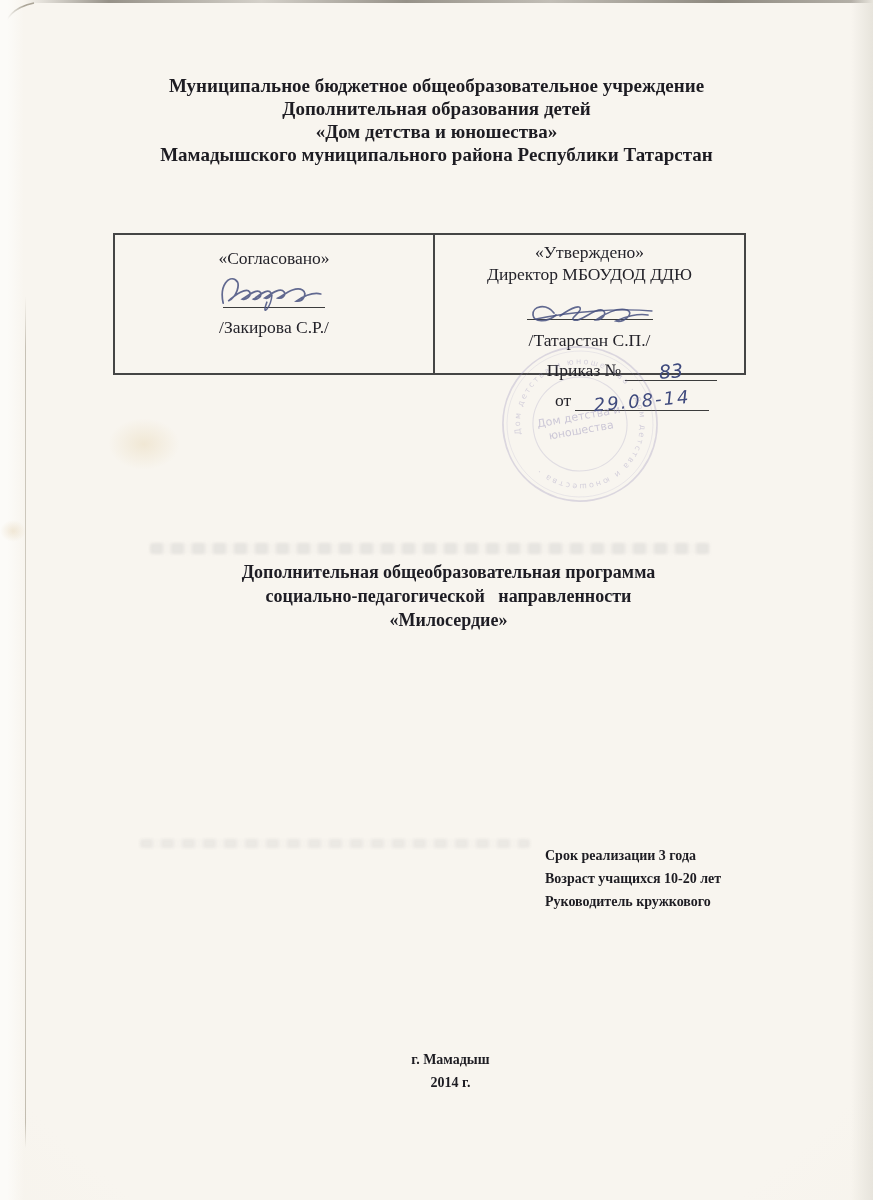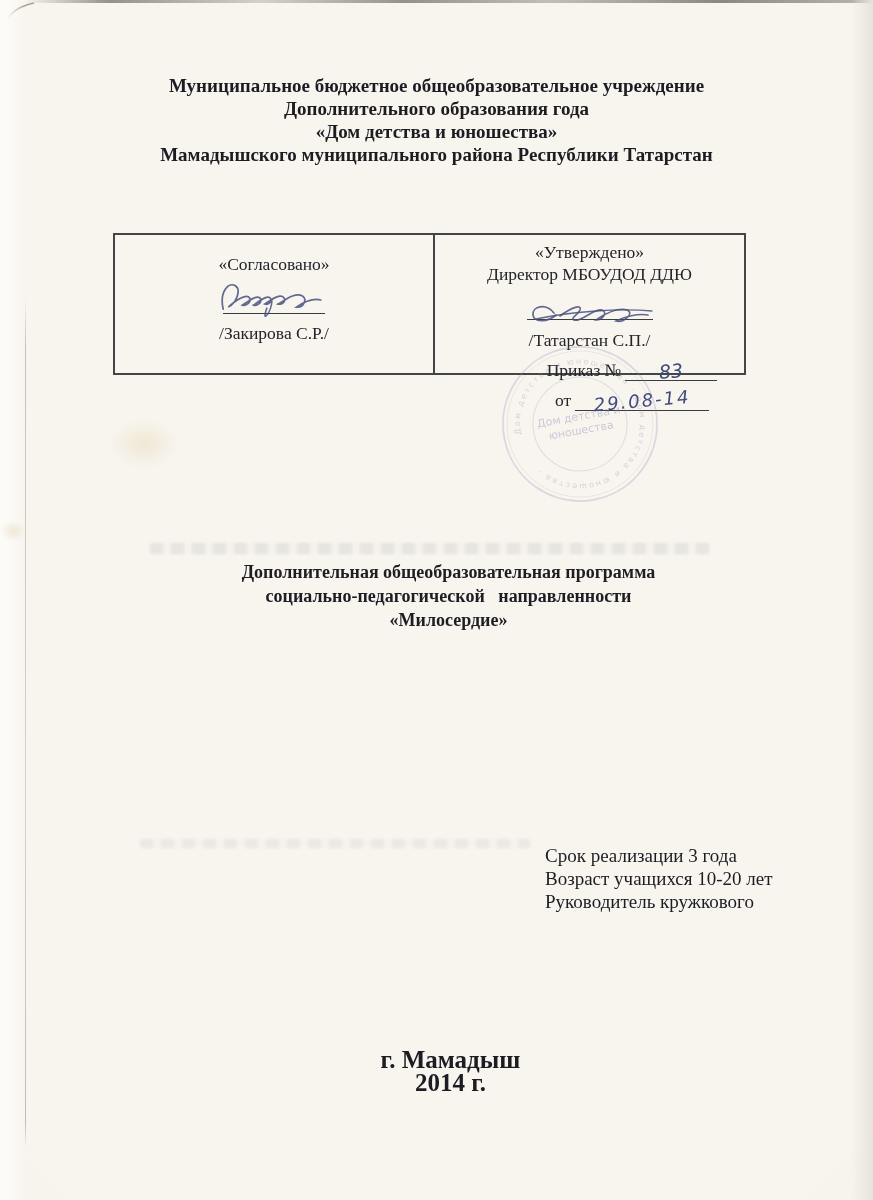--- a/index.html
+++ b/index.html
@@ -36,21 +36,21 @@
   .ghost.g2{left:140px;top:839px;width:390px;height:9px;opacity:.8;}
 
   
   .org-header{position:absolute;left:0;top:74px;width:100%;text-align:center;
     font-weight:700;font-size:19px;line-height:23px;color:#1d1c22;}
 
   
   .approval-box{position:absolute;left:113px;top:233px;width:629px;height:138px;
     border:2px solid #454545;display:flex;background:transparent;}
   .cell{font-size:17.5px;line-height:22px;color:#24232a;}
-  .cell.left{width:318px;text-align:center;padding-top:18px;box-sizing:border-box;}
+  .cell.left{width:318px;text-align:center;padding-top:12px;box-sizing:border-box;}
   .cell.right{flex:1;border-left:2px solid #454545;text-align:center;
     padding-top:6px;box-sizing:border-box;position:relative;}
   .sig-area{position:relative;height:47px;}
   .sig-area .sig-line{position:absolute;left:50%;transform:translateX(-50%);
     bottom:8px;width:102px;border-bottom:1.6px solid #3c3c3c;}
   .sig-area svg{position:absolute;left:50%;transform:translateX(-50%);bottom:-4px;}
   .cell.right .sig-area{height:44px;}
   .cell.right .sig-area .sig-line{width:126px;bottom:9px;}
   .order-line{text-align:center;padding-left:85px;margin-top:8px;white-space:nowrap;}
   .fill-line{display:inline-block;position:relative;border-bottom:1.6px solid #3c3c3c;
@@ -67,26 +67,26 @@
   
   .stamp{position:absolute;left:480px;top:342px;opacity:.55;pointer-events:none;}
   .stamp text{fill:#8d86b4;font-family:"DejaVu Sans", sans-serif;}
 
   
   .doc-title{position:absolute;left:12px;top:560px;width:100%;margin:0;text-align:center;
     font-weight:700;font-size:18px;line-height:24px;color:#1e1d24;}
   .doc-title div{white-space:pre-wrap;}
 
   
-  .info-block{position:absolute;left:545px;top:844px;font-weight:400;
-    font-size:19px;line-height:23px;color:#1d1c22;text-align:left;}
+  .info-block{position:absolute;left:545px;top:844px;font-weight:700;
+    font-size:14px;line-height:23px;color:#1d1c22;text-align:left;}
 
   
   .footer-block{position:absolute;left:0;top:1048px;width:100%;padding-left:28px;
-    box-sizing:border-box;text-align:center;font-weight:700;font-size:25px;
+    box-sizing:border-box;text-align:center;font-weight:700;font-size:14px;
     line-height:23px;color:#1d1c22;}
 </style>
 </head>
 <body>
 
 <div class="page">
 
   <div class="edge-top"></div>
   <svg class="corner-curve" width="46" height="46">
     <path d="M2,34 Q5,9 34,3" stroke="rgba(120,112,94,.6)" stroke-width="1.6" fill="none"></path>
@@ -94,21 +94,21 @@
   <div class="edge-left-strip"></div>
   <div class="edge-left-line"></div>
   <div class="edge-right"></div>
   <div class="stain1"></div>
   <div class="stain2"></div>
   <div class="ghost g1"></div>
   <div class="ghost g2"></div>
 
   <header class="org-header">
     <div>Муниципальное бюджетное общеобразовательное учреждение</div>
-    <div>Дополнительного образования года</div>
+    <div>Дополнительная образования детей</div>
     <div>«Дом детства и юношества»</div>
     <div>Мамадышского муниципального района Республики Татарстан</div>
   </header>
 
   <div class="approval-box">
     <div class="cell left">
       <div>«Согласовано»</div>
       <div class="sig-area">
         <div class="sig-line"></div>
         <svg width="122" height="50" viewBox="0 0 120 48">

